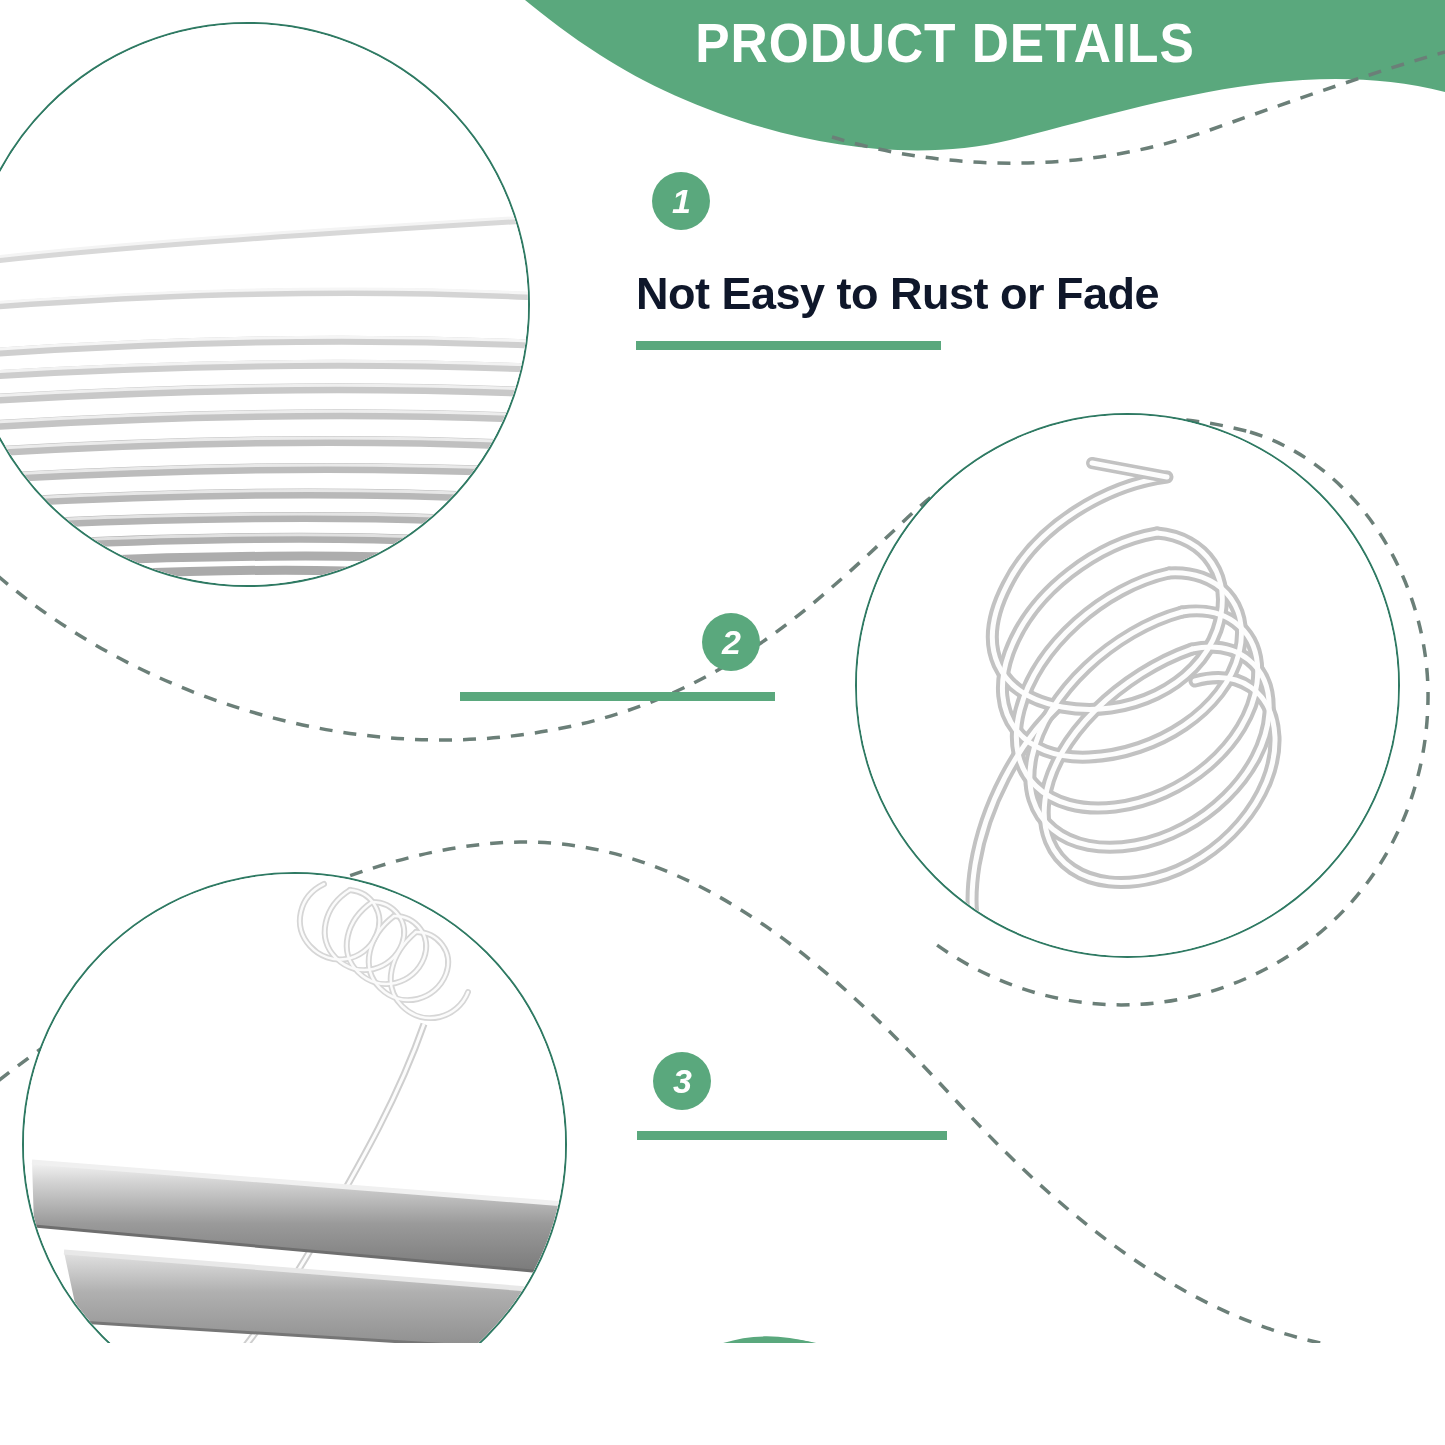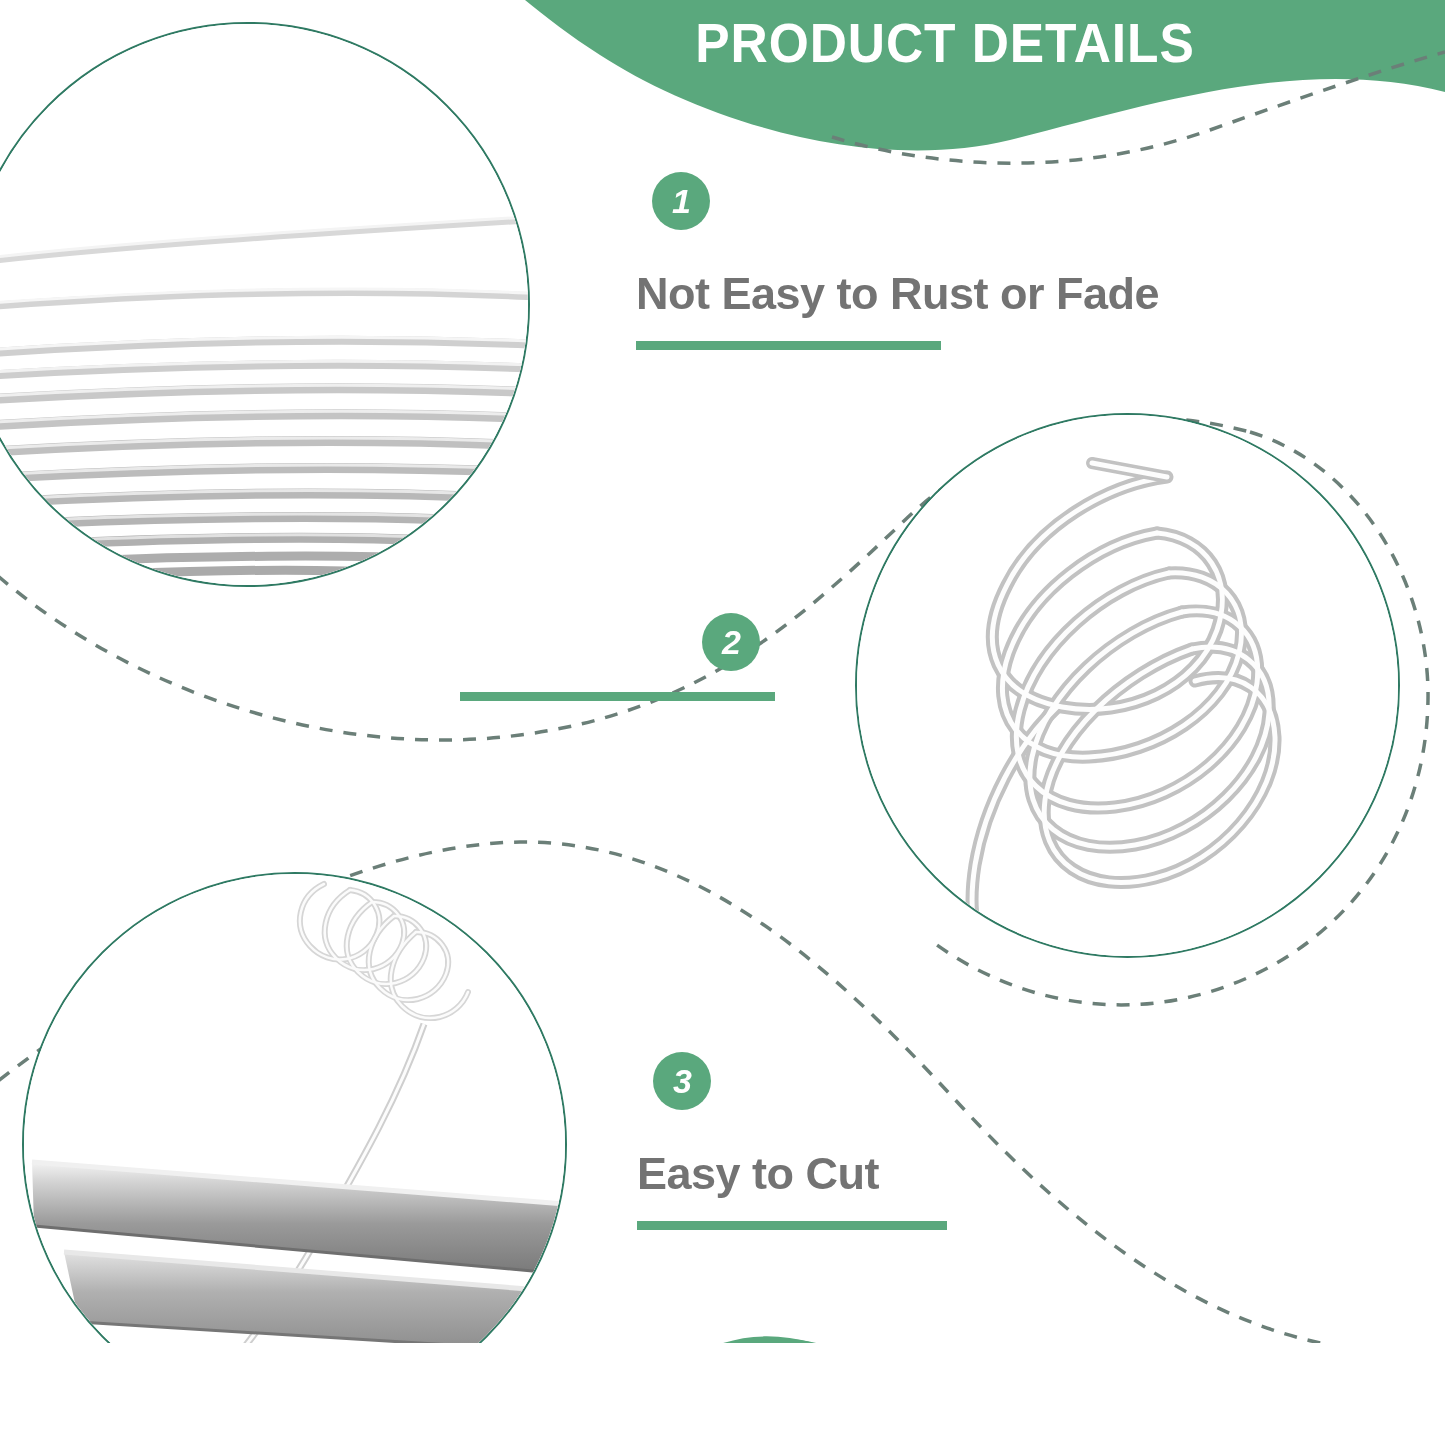--- a/index.html
+++ b/index.html
@@ -41,21 +41,21 @@
     font-size: 34px;
     font-weight: bold;
     font-style: italic;
     line-height: 58px;
     text-align: center;
     letter-spacing: -1px;
   }
   .feature-title {
     font-size: 45px;
     font-weight: bold;
-    color: #737373;
+    color: #0f172a;
     white-space: nowrap;
     letter-spacing: -0.5px;
   }
   .rule {
     height: 9px;
     background: #5aa87d;
   }
 
   .f1 { left: 636px; top: 172px; }
   .f1 .badge { margin-left: 16px; }
@@ -252,19 +252,18 @@
       <div class="rule"></div>
     </div>
 
     <div class="feature f2">
       <div class="badge">2</div>
       <div class="rule"></div>
     </div>
 
     <div class="feature f3">
       <div class="badge">3</div>
-      <div class="feature-title">Easy to Cut</div>
       <div class="rule"></div>
     </div>
 
   </div>
 
 </div>
 
 </body></html>

